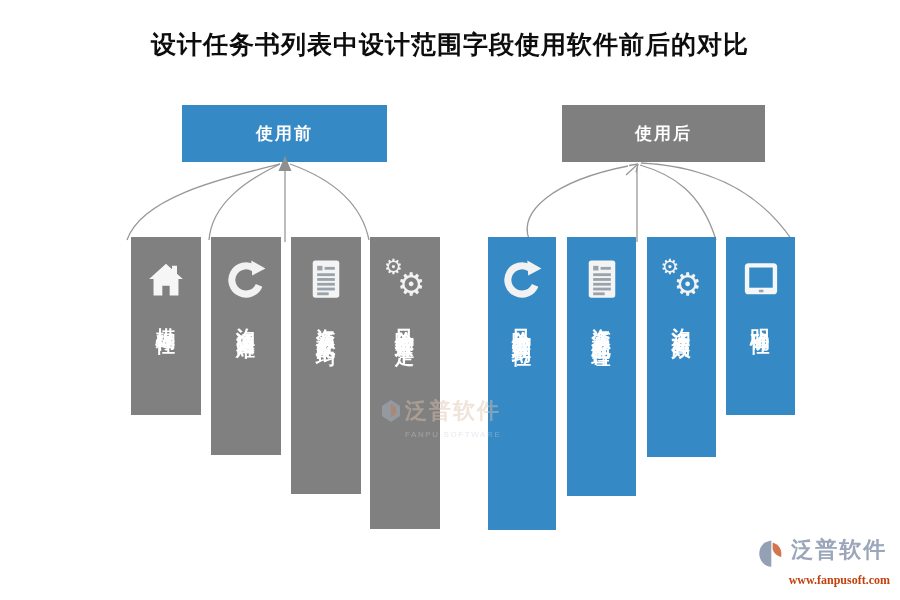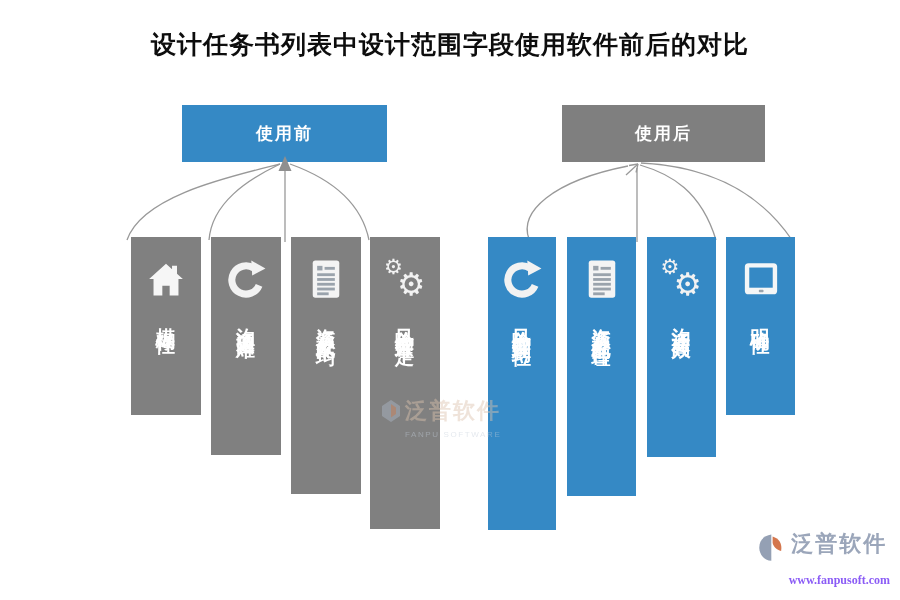--- a/index.html
+++ b/index.html
@@ -53,21 +53,21 @@
   }
   .watermark .wm-text{display:flex;flex-direction:column;}
   .wm-cn{font-size:22px;font-weight:bold;color:#dcc3ae;letter-spacing:2px;line-height:1.1;}
   .wm-en{font-size:8px;color:#c3cdd9;letter-spacing:1.6px;margin-top:7px;}
   
   .footer{
     position:absolute;right:10px;bottom:12px;display:flex;align-items:flex-start;gap:3px;
   }
   .footer .f-col{display:flex;flex-direction:column;align-items:center;}
   .f-brand{font-size:22px;font-weight:bold;color:#9ba6ba;letter-spacing:2px;line-height:1.1;}
-  .f-url{font-size:12px;font-weight:bold;color:#8b5cf6;font-family:"Liberation Serif","DejaVu Serif",serif;margin-top:17px;}
+  .f-url{font-size:12px;font-weight:bold;color:#c2410c;font-family:"Liberation Serif","DejaVu Serif",serif;margin-top:11px;}
 </style>
 </head>
 <body>
 
 <div id="stage">
 
   <div class="title">设计任务书列表中设计范围字段使用软件前后的对比</div>
 
   <div class="hdr before">
     <span>使用前</span>

